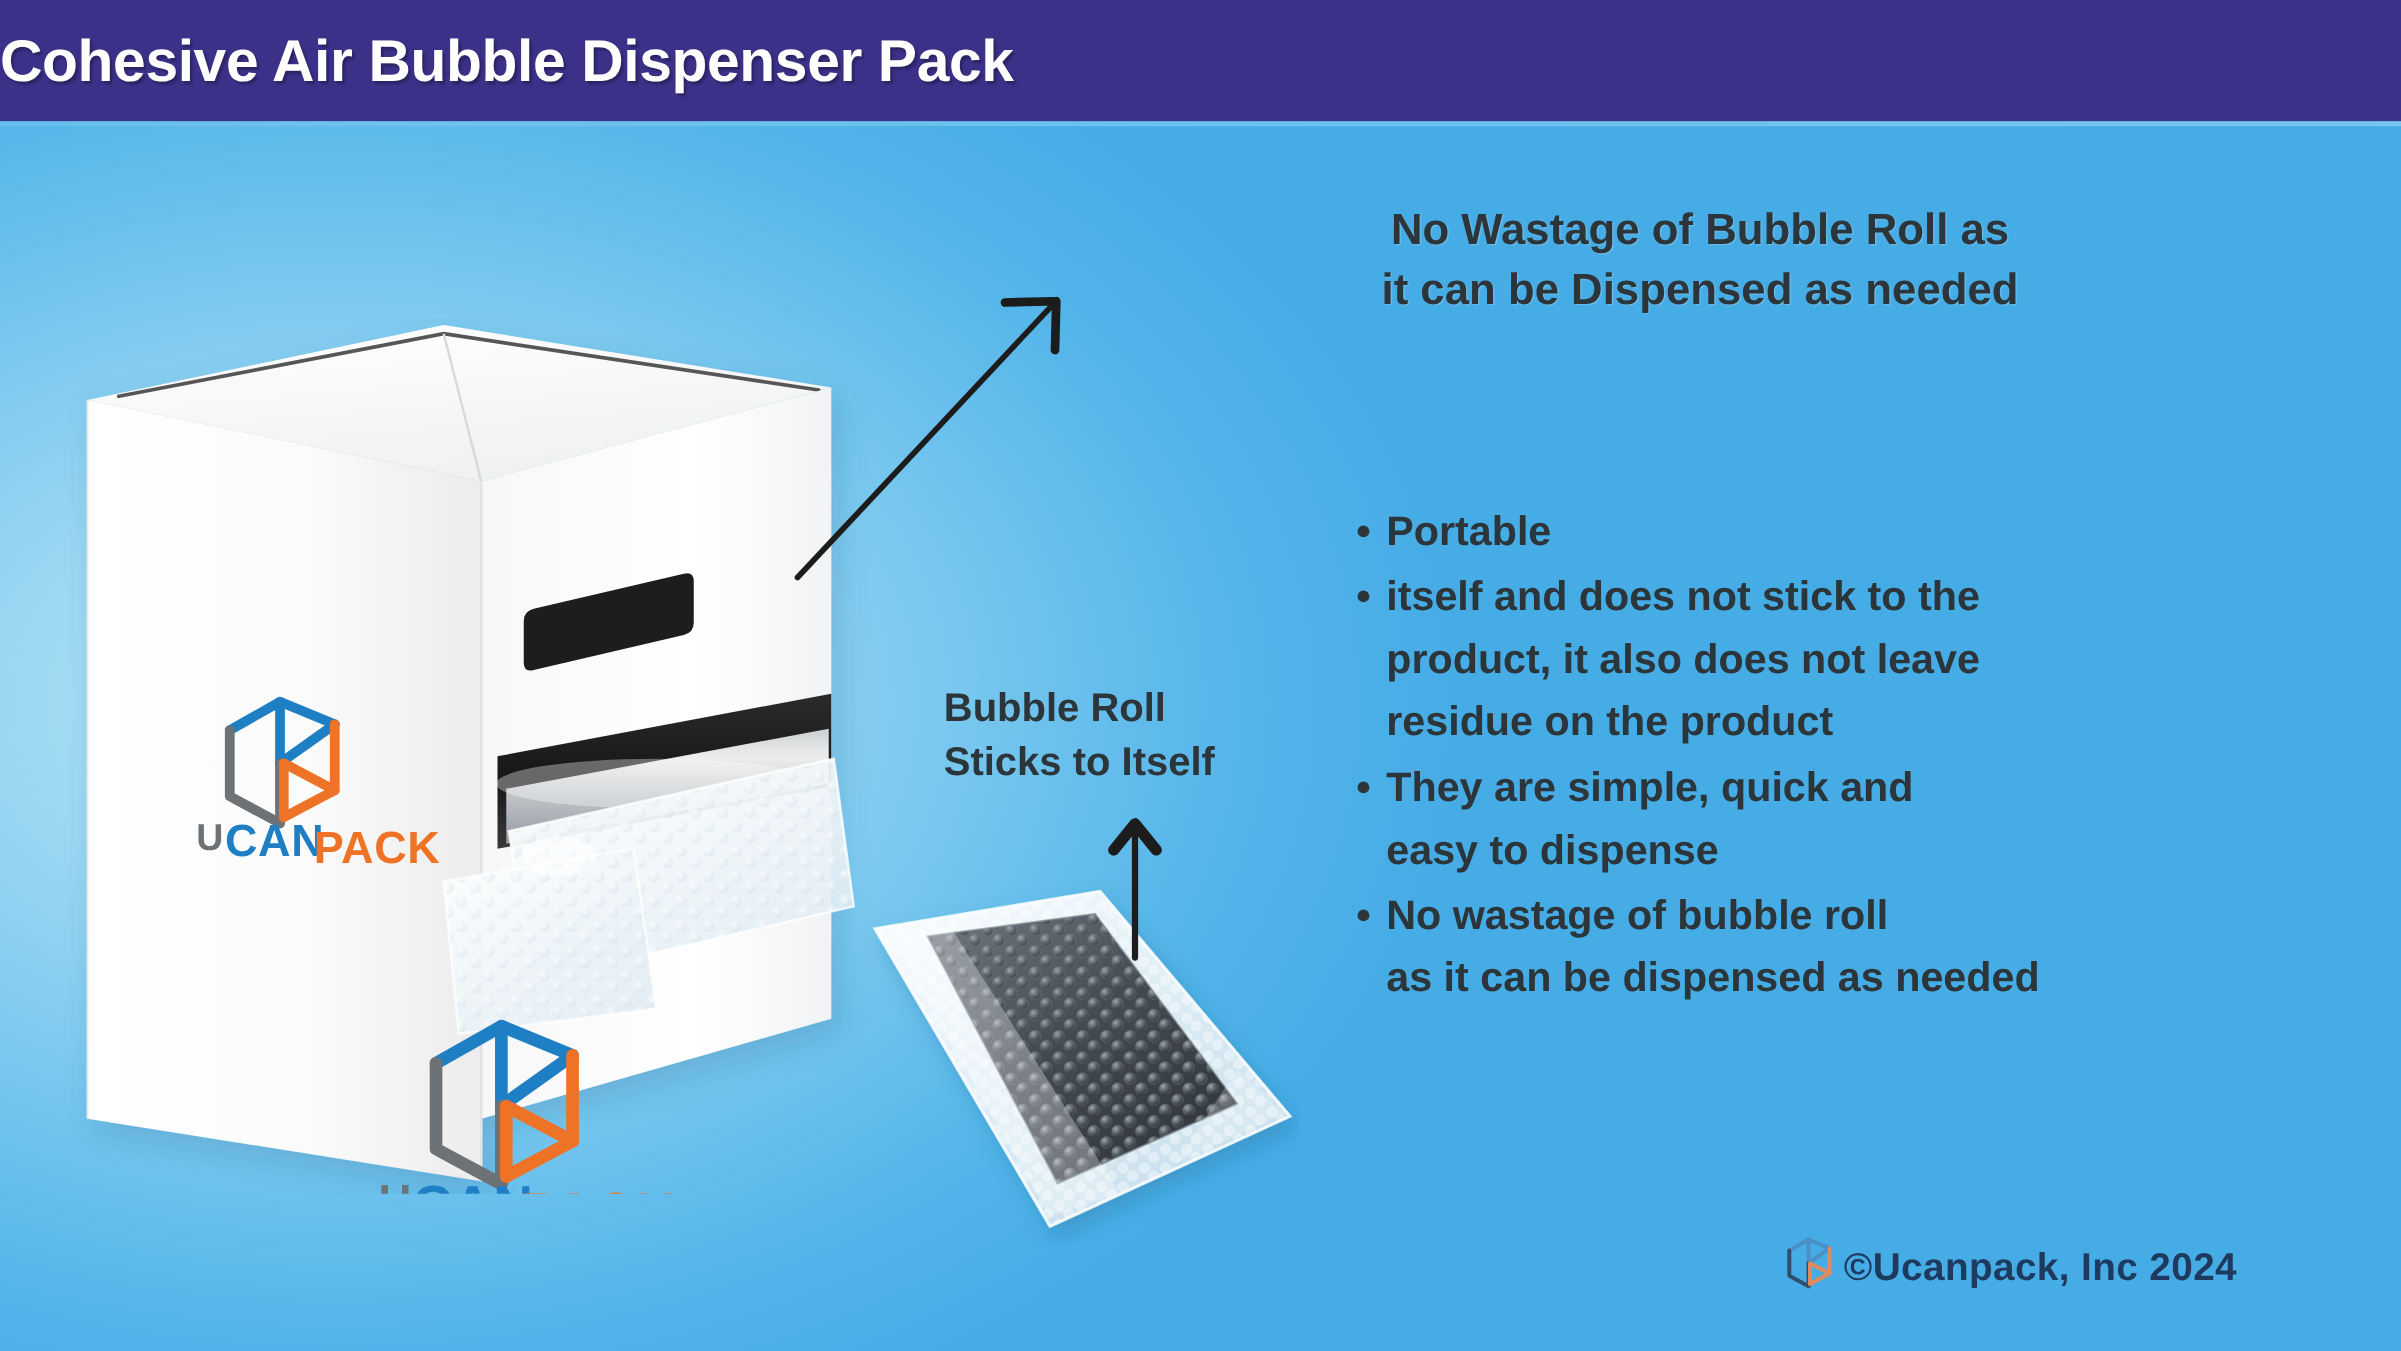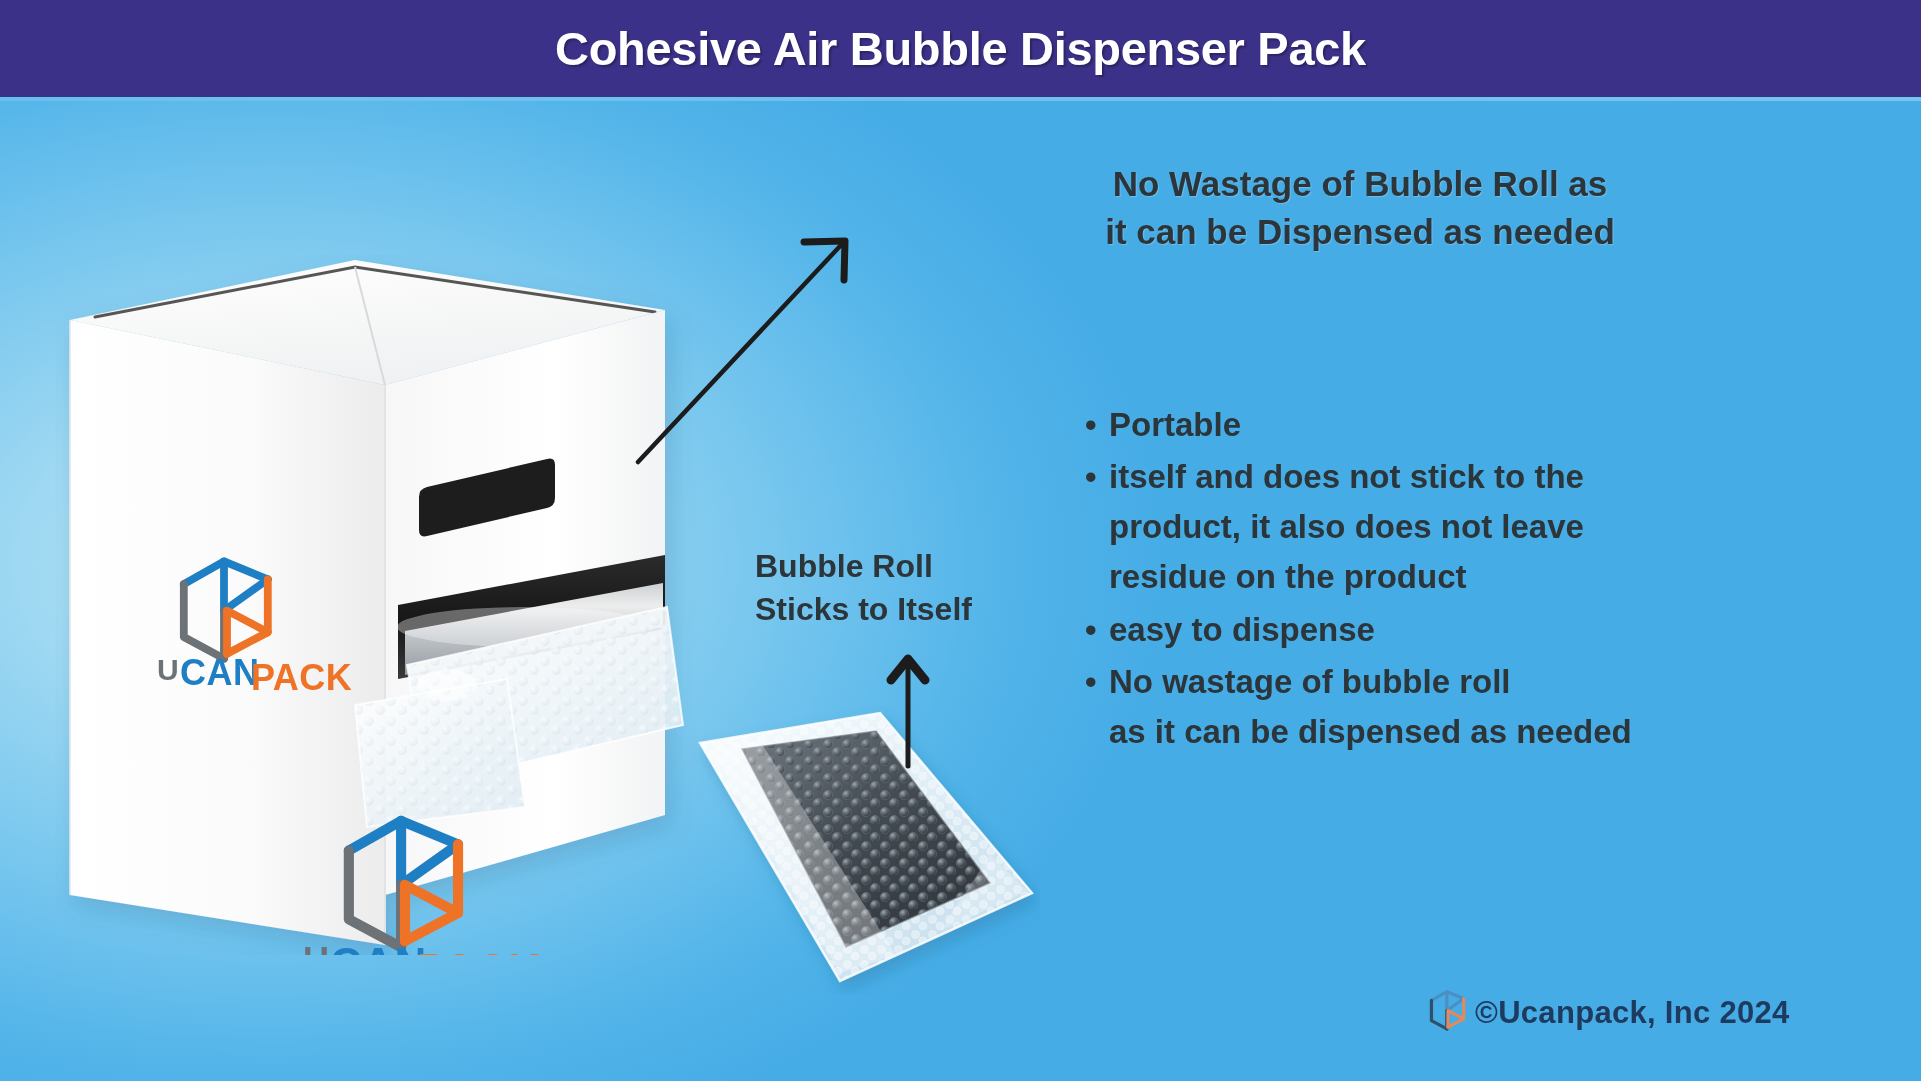--- a/index.html
+++ b/index.html
@@ -17,21 +17,21 @@
       radial-gradient(ellipse 900px 620px at 14% 52%, #b9e3f6 0%, #9ed8f2 28%, #74c5ee 58%, #52b4e9 82%, #46ace6 100%),
       linear-gradient(115deg, #7fcbf0 0%, #5cbaea 45%, #3fa9e3 100%);
     overflow:hidden;
   }
 
   
   #header {
     position:absolute; left:0; top:0;
     width:1921px; height:97px;
     background:#3b3189;
-    display:flex; align-items:center; justify-content:center;
+    display:flex; align-items:center; 
   }
   #header-title {
     color:#ffffff;
     font-size:47px;
     font-weight:bold;
     letter-spacing:-0.3px;
     text-align:center;
     white-space:nowrap;
     text-shadow:2px 2px 2px rgba(0,0,0,0.28);
   }
@@ -323,20 +323,21 @@
         <span class="feature-bullet">•</span>
         <span class="feature-text">
           <div>itself and does not stick to the</div>
           <div>product, it also does not leave</div>
           <div>residue on the product</div>
         </span>
       </div>
       <div class="feature-item">
         <span class="feature-bullet">•</span>
         <span class="feature-text">
+          <div>They are simple, quick and</div>
           <div>easy to dispense</div>
         </span>
       </div>
       <div class="feature-item">
         <span class="feature-bullet">•</span>
         <span class="feature-text">
           <div>No wastage of bubble roll</div>
           <div>as it can be dispensed as needed</div>
         </span>
       </div>

